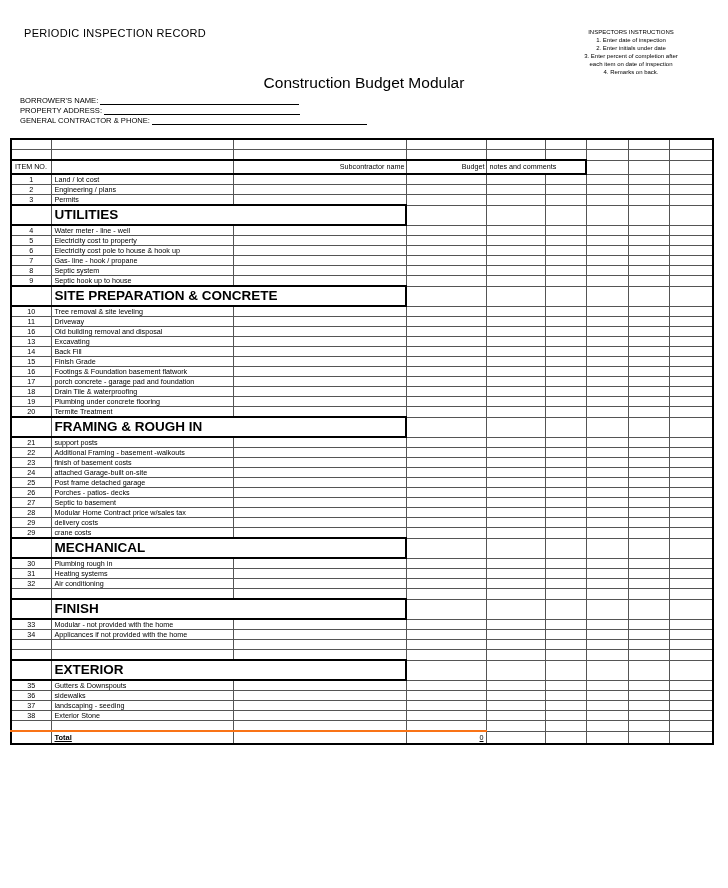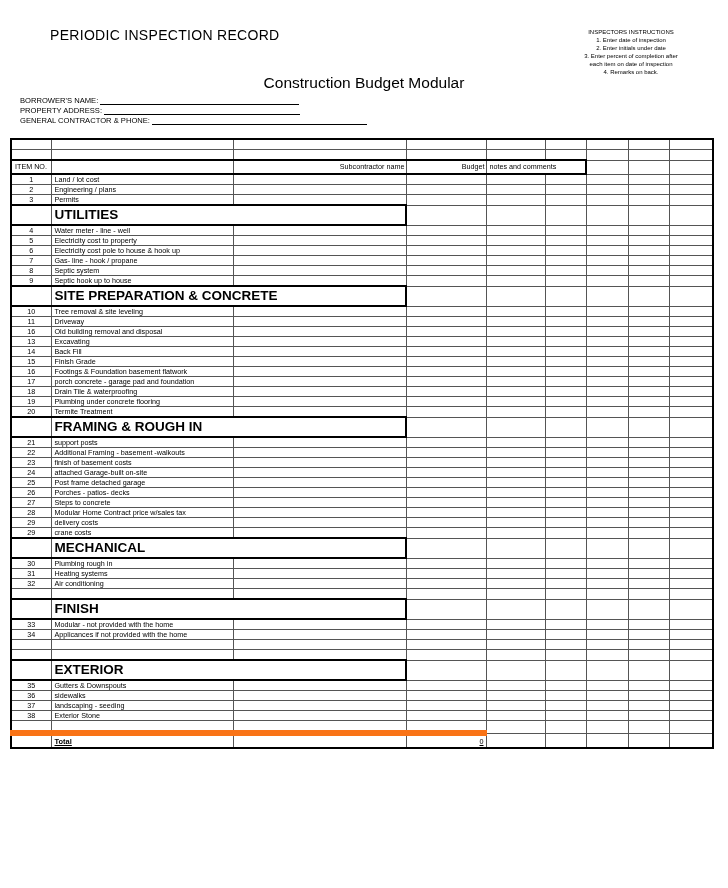--- a/index.html
+++ b/index.html
@@ -1,20 +1,20 @@
 <!DOCTYPE html>
 <html><head>
 <meta charset="utf-8">
 <style>
   html,body{margin:0;padding:0;}
   body{
     width:728px;height:888px;position:relative;background:#fff;color:#000;
     font-family:"Liberation Sans", sans-serif;overflow:hidden;
   }
-  .periodic{position:absolute;left:50px;top:27px;font-size:14px;letter-spacing:.3px;}
+  .periodic{position:absolute;left:24px;top:27px;font-size:11px;letter-spacing:.3px;}
   .instructions{position:absolute;top:28px;right:34px;width:126px;font-size:6px;line-height:8px;text-align:center;}
   .main-title{position:absolute;top:74px;left:0;width:100%;text-align:center;font-size:15.5px;}
   .form-fields{position:absolute;left:20px;top:96px;font-size:7.6px;}
   .field-row{height:10px;display:flex;align-items:flex-start;margin-bottom:0;}
   .field-label{margin-right:2px;white-space:nowrap;}
   .field-line{border-bottom:1px solid #000;height:8px;display:inline-block;}
   .field-row:nth-child(1) .field-line{width:199px;}
   .field-row:nth-child(2) .field-line{width:196px;}
   .field-row:nth-child(3) .field-line{width:215px;}
 
@@ -31,21 +31,21 @@
   tr.colheader td.h{border-top:2px solid #000;border-bottom:2px solid #000;}
   tr.colheader td.h-end{border-right:2px solid #000;}
   td.center{text-align:right;padding:1px;}
   tr.section td{height:18px;border-radius:9px;}
   tr.section td.sec-no{border-top:2px solid #000;border-bottom:2px solid #000;}
   tr.section td.sec-cell{
     font-weight:bold;font-size:13.5px;
     border-top:2px solid #000;border-bottom:2px solid #000;border-right:2px solid #000;
   }
   tr.total td{height:11px;}
-  tr.total td.t-thick{border-top:6px solid #f97316;text-decoration:underline;}
+  tr.total td.t-thick{border-top:2px solid #f97316;text-decoration:underline;}
   tr.total td.label{font-weight:bold;font-size:7.5px;}
   td.budget-val{text-align:right;padding:0 2px 0 0;}
 </style>
 </head>
 <body>
 
 <div class="periodic">PERIODIC INSPECTION RECORD</div>
 
 <div class="instructions">
   <div>INSPECTORS INSTRUCTIONS</div>
@@ -429,21 +429,21 @@
         <td></td>
         <td></td>
         <td></td>
         <td></td>
         <td></td>
         <td></td>
         <td></td>
       </tr>
       <tr class="item">
         <td class="no">27</td>
-        <td>Steps to concrete</td>
+        <td>Septic to basement</td>
         <td></td>
         <td></td>
         <td></td>
         <td></td>
         <td></td>
         <td></td>
         <td></td>
       </tr>
       <tr class="item">
         <td class="no">28</td>

